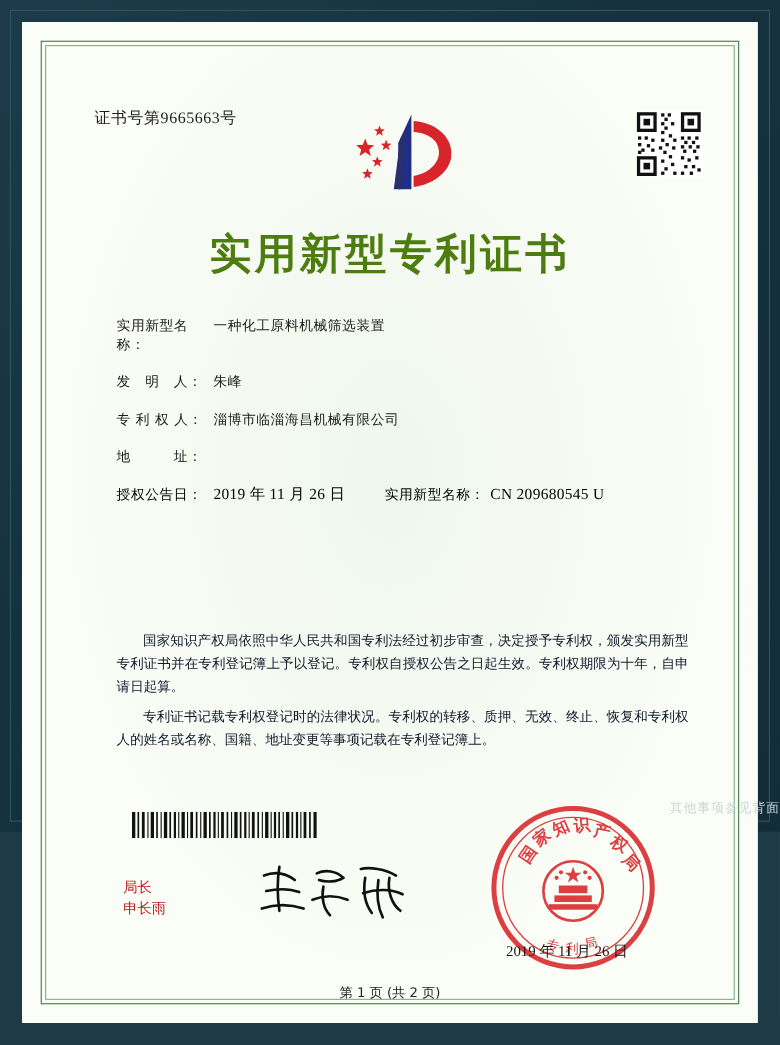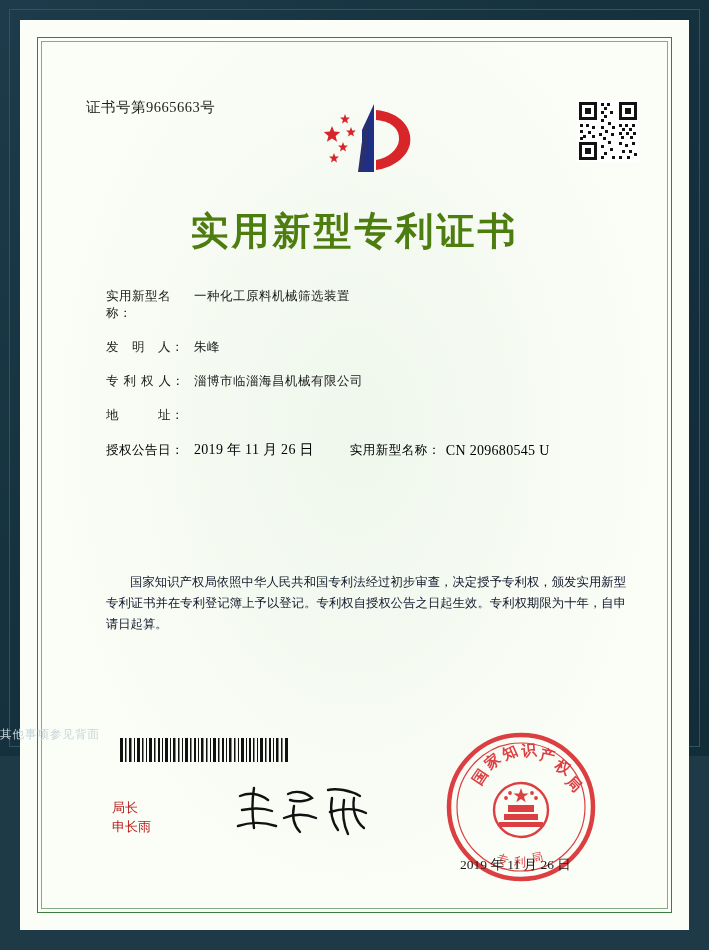--- a/index.html
+++ b/index.html
@@ -208,21 +208,21 @@
     top: 874px;
     text-align: center;
     font-family: "DejaVu Sans", sans-serif;
     font-size: 12px;
     color: #222;
   }
   .footer-note {
     position: absolute;
     left: 0; right: 0;
     bottom: 14px;
-    text-align: left;
+    text-align: right;
     font-family: "DejaVu Sans", sans-serif;
     font-size: 11.5px;
     color: #c9d6db;
     letter-spacing: 1px;
   }
 </style>
 </head>
 <body>
 
 <div class="page">
@@ -342,20 +342,21 @@
         </span>
         <span class="half second">
           <span class="field-label wide">实用新型名称：</span>
           <span class="field-value">CN 209680545 U</span>
         </span>
       </div>
     </div>
 
     <div class="paragraphs">
       <p>国家知识产权局依照中华人民共和国专利法经过初步审查，决定授予专利权，颁发实用新型专利证书并在专利登记簿上予以登记。专利权自授权公告之日起生效。专利权期限为十年，自申请日起算。</p>
+      <p>专利证书记载专利权登记时的法律状况。专利权的转移、质押、无效、终止、恢复和专利权人的姓名或名称、国籍、地址变更等事项记载在专利登记簿上。</p>
     </div>
 
     <div class="barcode">
       <svg width="168" height="24" viewBox="0 0 168 24">
         <g fill="#111">
           <rect x="0" y="0" width="3" height="24"></rect>
             <rect x="5" y="0" width="1.5" height="24"></rect>
           <rect x="9" y="0" width="2.5" height="24"></rect>
             <rect x="14" y="0" width="1" height="24"></rect>
           <rect x="17" y="0" width="3" height="24"></rect>
@@ -455,16 +456,17 @@
           <g fill="#d8252a" font-family="DejaVu Sans, sans-serif" font-size="12">
             <text x="52" y="132" transform="rotate(14 52 132)">专</text>
             <text x="70" y="136">利</text>
             <text x="88" y="133" transform="rotate(-12 88 133)">局</text>
           </g>
         </g>
       </svg>
     </div>
     <div class="seal-date">2019 年 11 月 26 日</div>
 
+    <div class="page-num">第 1 页 (共 2 页)</div>
   </div>
 
   <div class="footer-note">其他事项参见背面</div>
 </div>
 
 </body></html>

